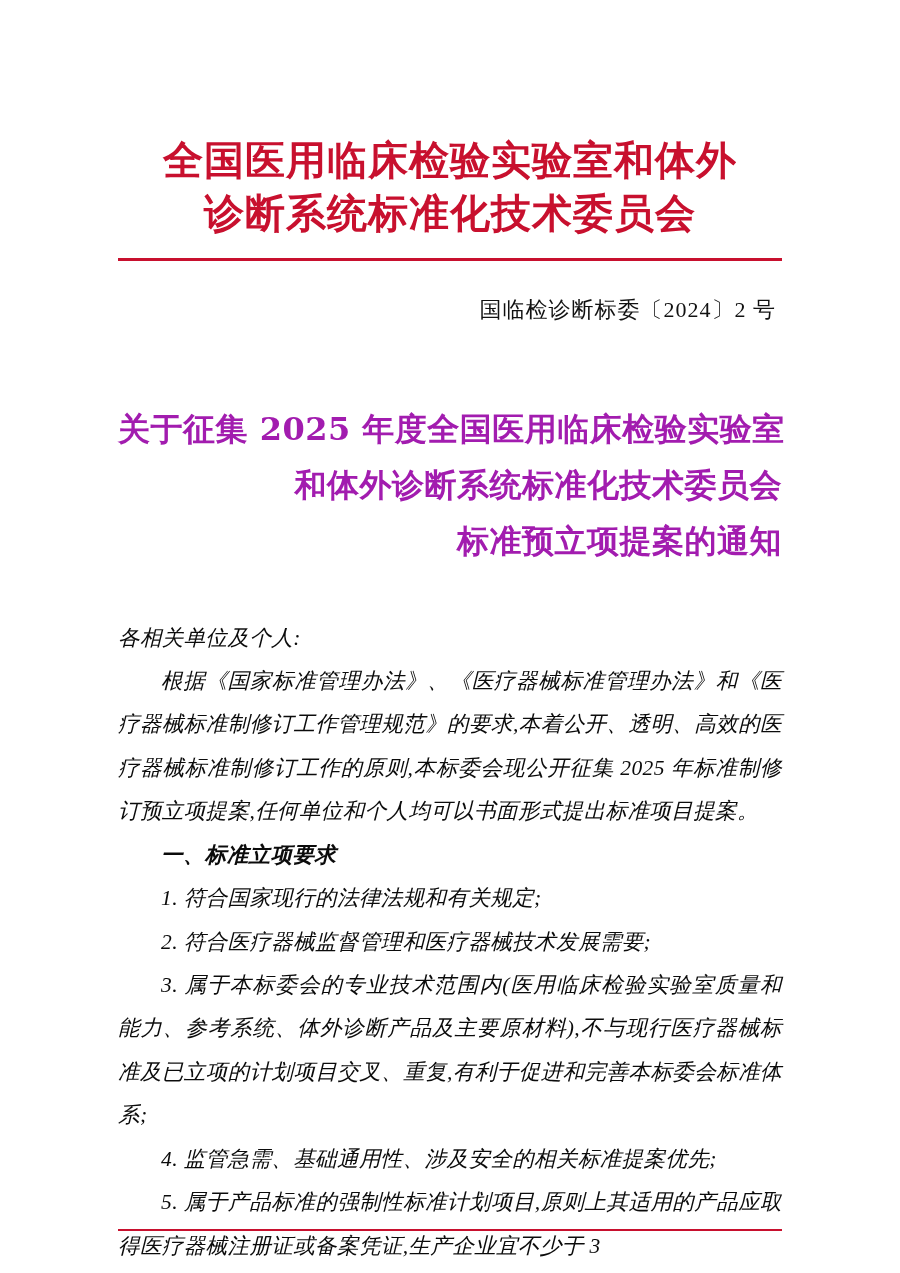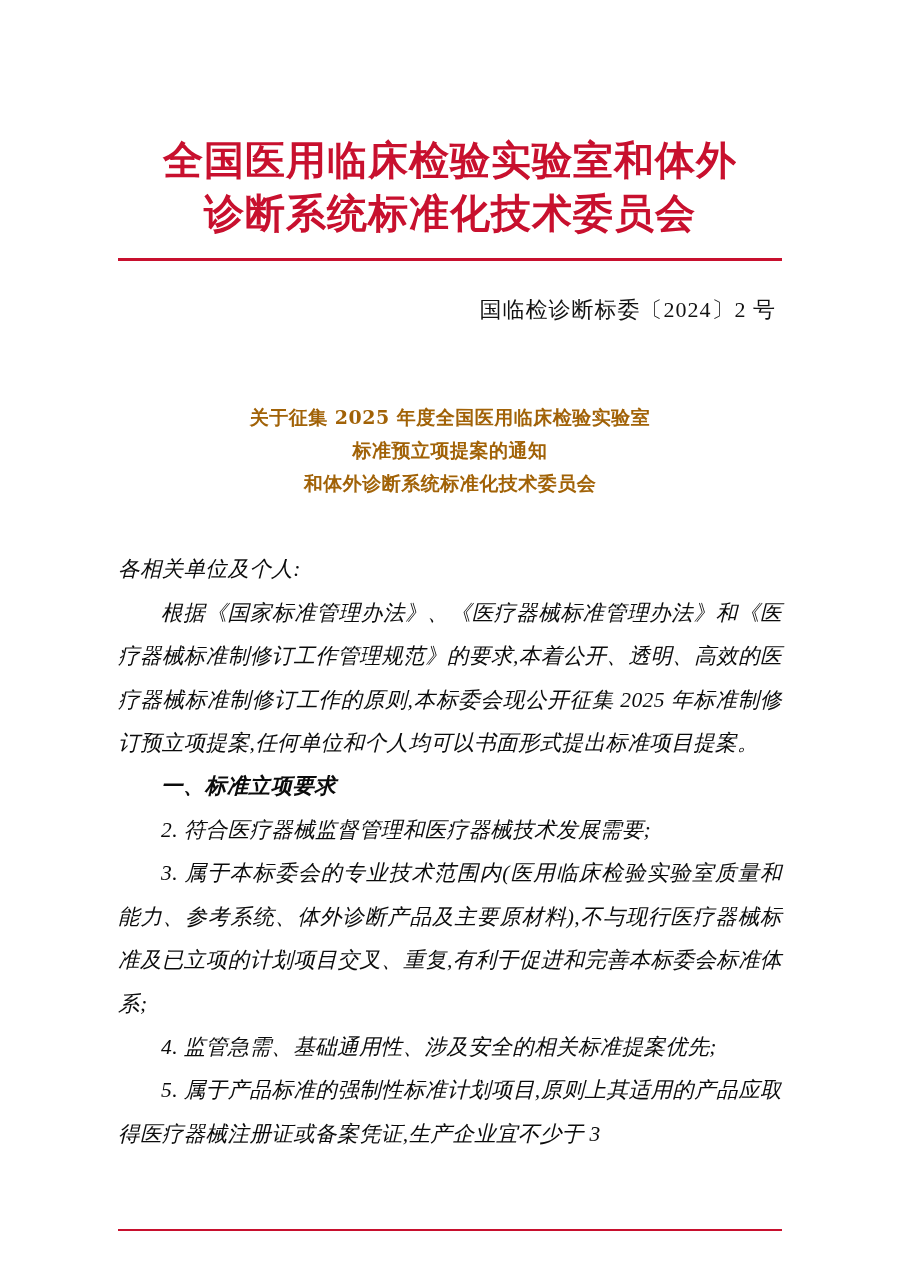--- a/index.html
+++ b/index.html
@@ -57,27 +57,27 @@
   .docnum {
     font-family: "Liberation Serif", "DejaVu Serif", serif;
     font-size: 22px;
     letter-spacing: 1px;
     color: #111;
   }
 
   
   .doc-title {
     margin-top: 76px;
-    text-align: center;
+    text-align: right;
     font-family: "DejaVu Serif", "Liberation Serif", serif;
     font-weight: bold;
-    font-size: 19px;
+    font-size: 32px;
     line-height: 1.75;
     letter-spacing: 0.5px;
-    color: #a16207;
+    color: #a21caf;
   }
   .doc-title .tline { display: block; white-space: nowrap; }
 
   
   .body-text {
     margin-top: 48px;
     font-size: 21.5px;
     line-height: 2.02;
     text-align: justify;
     text-justify: inter-ideograph;
@@ -116,28 +116,29 @@
       <div class="letterhead-line">诊断系统标准化技术委员会</div>
       <div class="red-rule"></div>
     </div>
 
     <div class="docnum-row">
       <span class="docnum">国临检诊断标委〔2024〕2 号</span>
     </div>
 
     <div class="doc-title">
       <span class="tline">关于征集 2025 年度全国医用临床检验实验室</span>
+      <span class="tline">和体外诊断系统标准化技术委员会</span>
       <span class="tline">标准预立项提案的通知</span>
-      <span class="tline">和体外诊断系统标准化技术委员会</span>
     </div>
 
     <div class="body-text">
       <p>各相关单位及个人:</p>
       <p class="indent2">根据《国家标准管理办法》、《医疗器械标准管理办法》和《医疗器械标准制修订工作管理规范》的要求,本着公开、透明、高效的医疗器械标准制修订工作的原则,本标委会现公开征集 2025 年标准制修订预立项提案,任何单位和个人均可以书面形式提出标准项目提案。</p>
       <p class="section-head">一、标准立项要求</p>
+      <p class="indent2">1. 符合国家现行的法律法规和有关规定;</p>
       <p class="indent2">2. 符合医疗器械监督管理和医疗器械技术发展需要;</p>
       <p class="indent2">3. 属于本标委会的专业技术范围内(医用临床检验实验室质量和能力、参考系统、体外诊断产品及主要原材料),不与现行医疗器械标准及已立项的计划项目交叉、重复,有利于促进和完善本标委会标准体系;</p>
       <p class="indent2">4. 监管急需、基础通用性、涉及安全的相关标准提案优先;</p>
       <p class="indent2">5. 属于产品标准的强制性标准计划项目,原则上其适用的产品应取得医疗器械注册证或备案凭证,生产企业宜不少于 3</p>
     </div>
 
   </div>
 
   <div class="footer-rule"></div>
 

